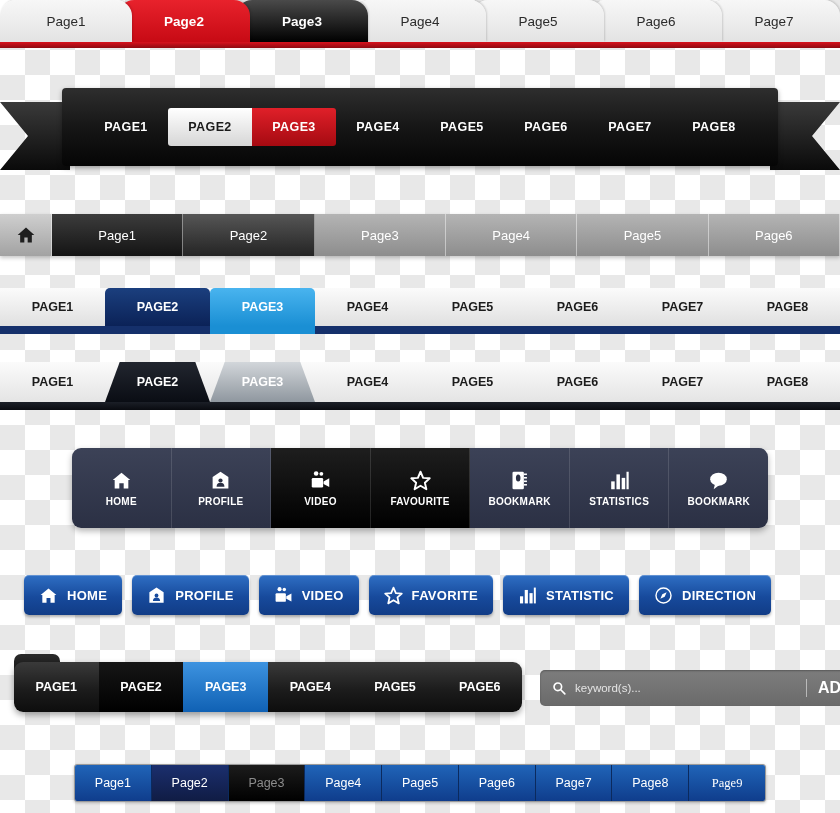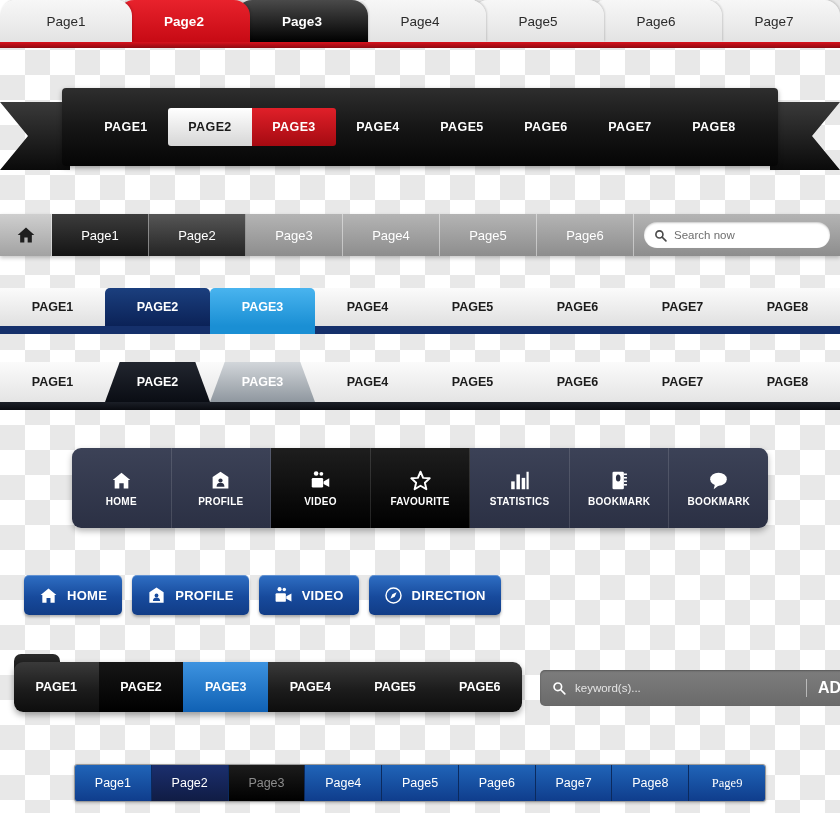--- a/index.html
+++ b/index.html
@@ -294,29 +294,20 @@
     </div>
   <div class="cell">
       <span>Page4</span>
     </div>
   <div class="cell">
       <span>Page5</span>
     </div>
   <div class="cell">
       <span>Page6</span>
     </div>
-  <div class="cell searchcell">
-    <div class="searchpill">
-      <svg class="icon-svg" width="13" height="13" viewBox="0 0 24 24" fill="none" stroke="#4a4a4a" stroke-width="3">
-          <circle cx="10" cy="10" r="6.5"></circle>
-          <line x1="15" y1="15" x2="22" y2="22" stroke-linecap="round"></line>
-        </svg>
-      <span class="ph">Search now</span>
-    </div>
-  </div>
 </div>
 
 <div class="strip s4">
   <div class="row">
     <div class="tb">
         <span>PAGE1</span>
       </div>
     <div class="tb navy">
         <span>PAGE2</span>
       </div>
@@ -404,43 +395,43 @@
           <rect x="2" y="9" width="13" height="11" rx="1.5"></rect>
           <path d="M15.5 13 L22 9.5 v10 L15.5 16 Z"></path>
         </svg>
       <span class="lbl">VIDEO</span>
     </div>
     <div class="ic active">
       <svg viewBox="0 0 24 24">
           <path d="M12 2 L15 9 L22.5 9.5 L17 14.5 L18.7 22 L12 18 L5.3 22 L7 14.5 L1.5 9.5 L9 9 Z" fill="none" stroke="#fff" stroke-width="2.2" stroke-linejoin="round"></path>
         </svg>
       <span class="lbl">FAVOURITE</span>
-    </div>
-    <div class="ic">
-      <svg viewBox="0 0 24 24">
-          <rect x="2.5" y="13" width="4" height="9"></rect>
-          <rect x="8.5" y="5" width="4" height="17"></rect>
-          <rect x="14.5" y="9" width="4" height="13"></rect>
-          <rect x="20" y="2" width="2.5" height="20"></rect>
-        </svg>
-      <span class="lbl">STATISTICS</span>
     </div>
     <div class="ic">
       <svg viewBox="0 0 24 24">
           <rect x="4" y="2" width="13" height="20" rx="1.5"></rect>
           <rect x="17" y="4" width="3.5" height="1.8"></rect>
           <rect x="17" y="8" width="3.5" height="1.8"></rect>
           <rect x="17" y="12" width="3.5" height="1.8"></rect>
           <rect x="17" y="16" width="3.5" height="1.8"></rect>
           <ellipse cx="10.5" cy="9" rx="2.6" ry="4" fill="#2b3044"></ellipse>
         </svg>
       <span class="lbl">BOOKMARK</span>
     </div>
     <div class="ic">
       <svg viewBox="0 0 24 24">
+          <rect x="2.5" y="13" width="4" height="9"></rect>
+          <rect x="8.5" y="5" width="4" height="17"></rect>
+          <rect x="14.5" y="9" width="4" height="13"></rect>
+          <rect x="20" y="2" width="2.5" height="20"></rect>
+        </svg>
+      <span class="lbl">STATISTICS</span>
+    </div>
+    <div class="ic">
+      <svg viewBox="0 0 24 24">
           <ellipse cx="12" cy="10.5" rx="9.5" ry="7.5"></ellipse>
           <path d="M8 16 L6.5 22 L13 17 Z"></path>
         </svg>
       <span class="lbl">BOOKMARK</span>
     </div>
   </div>
 </div>
 
 <div class="strip s7">
   <div class="btn">
@@ -461,20 +452,35 @@
     <svg viewBox="0 0 24 24">
         <circle cx="7" cy="4" r="2.6"></circle>
         <circle cx="13" cy="4.4" r="2.2"></circle>
         <rect x="2" y="9" width="13" height="11" rx="1.5"></rect>
         <path d="M15.5 13 L22 9.5 v10 L15.5 16 Z"></path>
       </svg>
     <span>VIDEO</span>
   </div>
   <div class="btn">
     <svg viewBox="0 0 24 24">
+        <path d="M12 2 L15 9 L22.5 9.5 L17 14.5 L18.7 22 L12 18 L5.3 22 L7 14.5 L1.5 9.5 L9 9 Z" fill="none" stroke="#fff" stroke-width="2.2" stroke-linejoin="round"></path>
+      </svg>
+    <span>FAVORITE</span>
+  </div>
+  <div class="btn">
+    <svg viewBox="0 0 24 24">
+        <rect x="2.5" y="13" width="4" height="9"></rect>
+        <rect x="8.5" y="5" width="4" height="17"></rect>
+        <rect x="14.5" y="9" width="4" height="13"></rect>
+        <rect x="20" y="2" width="2.5" height="20"></rect>
+      </svg>
+    <span>STATISTIC</span>
+  </div>
+  <div class="btn">
+    <svg viewBox="0 0 24 24">
         <circle cx="12" cy="12" r="9.5" fill="none" stroke="#fff" stroke-width="1.8"></circle>
         <path d="M16 8 L10.5 10.5 L8 16 L13.5 13.5 Z"></path>
       </svg>
     <span>DIRECTION</span>
   </div>
 </div>
 
 <div class="strip s8">
   <div class="fold"></div>
   <div class="bar">

